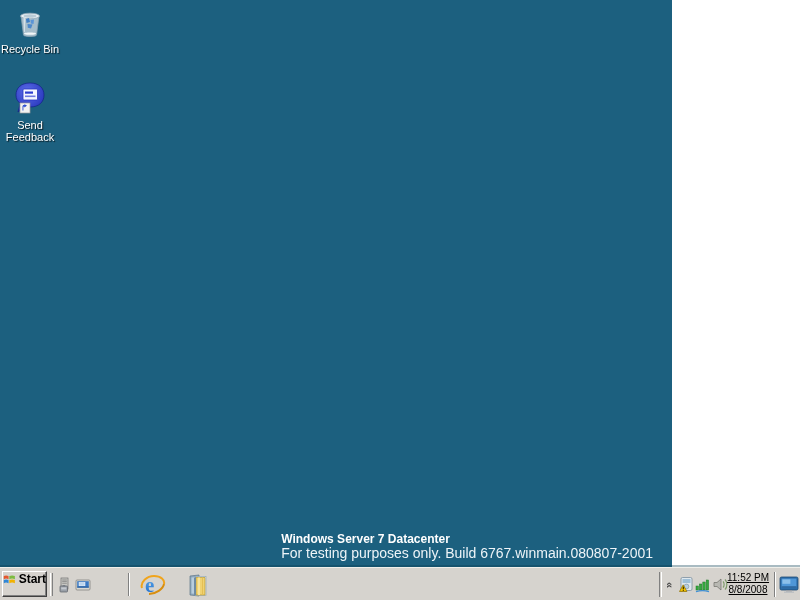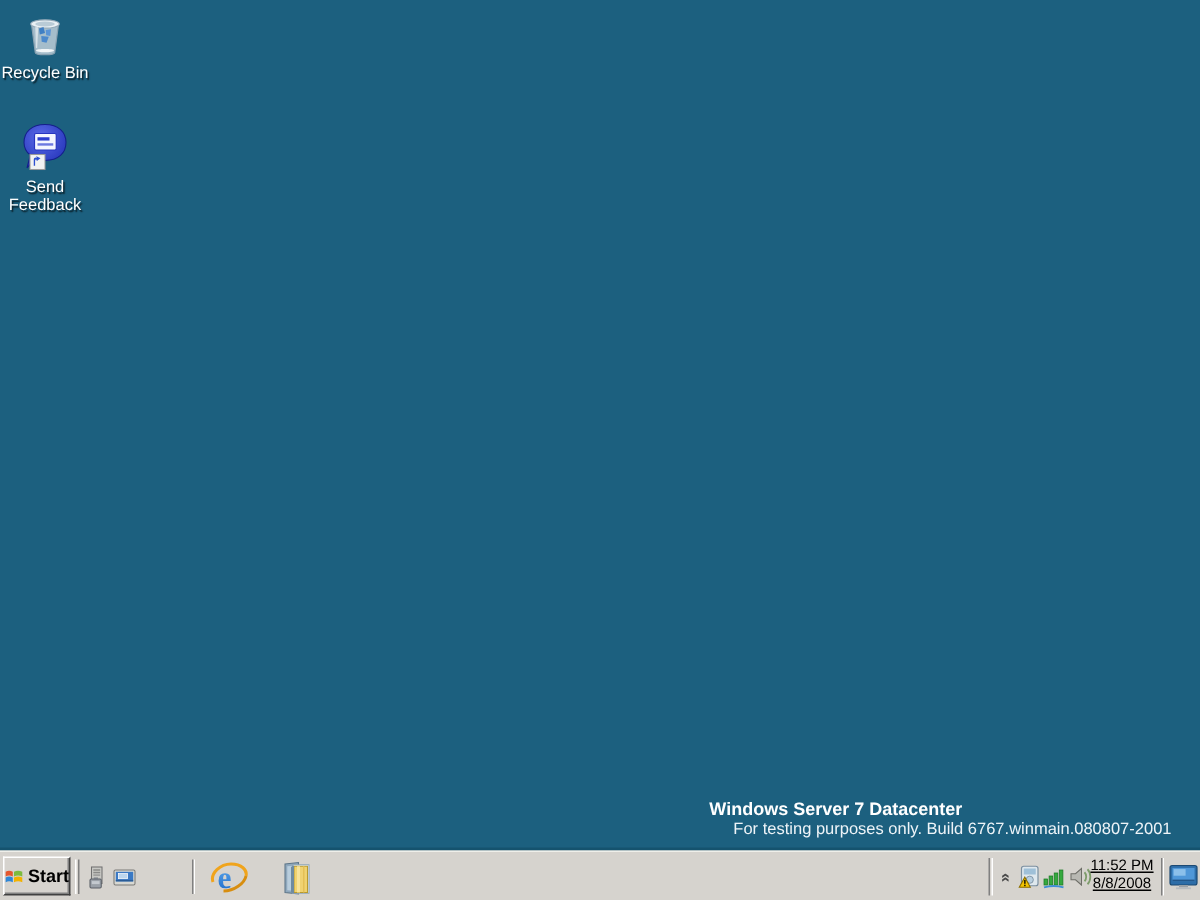--- a/index.html
+++ b/index.html
@@ -1,20 +1,20 @@
 <!DOCTYPE html>
 <html><head>
 <meta charset="utf-8">
 <style>
   * { margin:0; padding:0; box-sizing:border-box; }
   html,body { width:800px; height:600px; overflow:hidden; }
   body { font-family:"Liberation Sans", sans-serif; }
 
   .desktop {
-    position:relative; width:800px; height:600px;
+    position:relative; width:672px; height:600px;
     background:#1c607f;
   }
 
   
   .desk-icon {
     position:absolute; width:64px; text-align:center; cursor:default;
   }
   .desk-icon .glyph { display:block; margin:0 auto 3px auto; width:34px; height:34px; }
   .desk-icon .lbl {
     color:#ffffff; font-size:11px; line-height:12px;
@@ -22,31 +22,31 @@
   }
   #icon-recycle { left:-2px; top:6px; }
   #icon-feedback { left:-2px; top:82px; }
 
   
   .watermark {
     position:absolute; right:19px; bottom:40px; 
     color:#ffffff;
   }
   .watermark .l1 { font-size:12px; font-weight:bold; line-height:14px; }
-  .watermark .l2 { font-size:11px; line-height:14px; color:#eef4f8;margin-left:16px; }
+  .watermark .l2 { font-size:14px; line-height:14px; color:#eef4f8; }
 
   
   .taskbar {
     position:absolute; left:0; bottom:0; width:800px; height:33px;
     background:#d6d3ce; border-top:1px solid #efefea;
     box-shadow:0 -2px 0 rgba(10,60,80,0.35);
   }
   .start-btn {
     position:absolute; left:2px; top:3px; width:45px; height:26px;
-    background:#d6d3ce; display:flex; align-items:center; justify-content:center;
+    background:#d6d3ce; display:flex; justify-content:center;
     border-top:1px solid #ffffff; border-left:1px solid #ffffff;
     border-right:1px solid #404040; border-bottom:1px solid #404040;
     box-shadow:inset -1px -1px 0 #808080;
     cursor:pointer;
   }
   .start-btn .flag { width:16px; height:15px; margin-right:3px; }
   .start-btn .txt { font-size:12px; font-weight:bold; color:#000; }
 
   .handle {
     position:absolute; top:5px; height:23px; width:3px;

